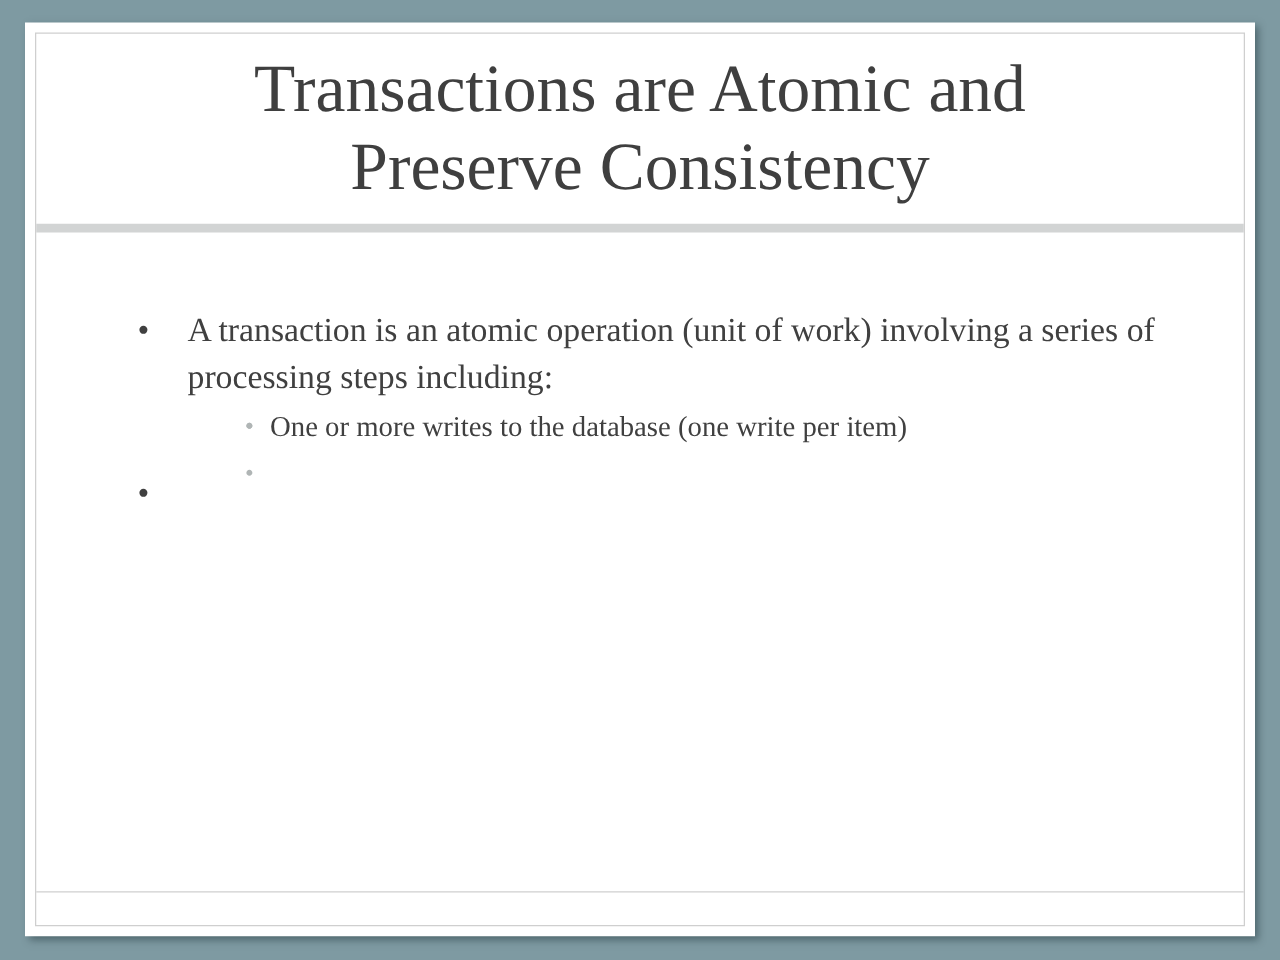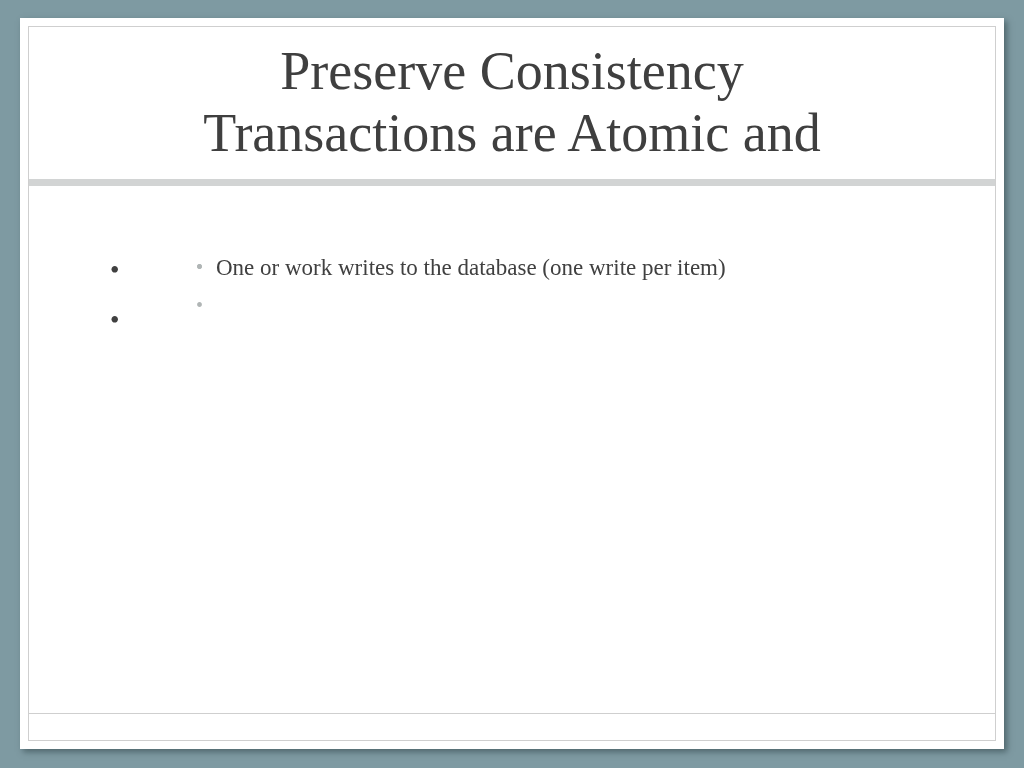--- a/index.html
+++ b/index.html
@@ -15,35 +15,36 @@
   .l2 { position:relative; padding-left:66px; font-size:23px; line-height:32px; margin:6px 0 0 0; }
   .l2 .bullet { position:absolute; left:46px; top:-1px; color:#b0b5b5; font-size:20px; }
   .sub { margin-bottom:18px; }
 </style>
 </head>
 <body>
 
 <div class="slide">
   <div class="inner-border"></div>
   <div class="title">
+    <div>Transactions are Atomic and</div>
     <div>Preserve Consistency</div>
-    <div>Transactions are Atomic and</div>
   </div>
   <div class="title-bar"></div>
 
   <div class="body">
     <div class="l1">
       <span class="bullet">•</span>
+      <span>A transaction is an atomic operation (unit of work) involving a series of processing steps including:</span>
       <div class="sub">
         <div class="l2">
           <span class="bullet">•</span>
         </div>
         <div class="l2">
           <span class="bullet">•</span>
-          <span>One or work writes to the database (one write per item)</span>
+          <span>One or more writes to the database (one write per item)</span>
         </div>
         <div class="l2">
           <span class="bullet">•</span>
         </div>
       </div>
     </div>
     <div class="l1">
       <span class="bullet">•</span>
     </div>
   </div>

